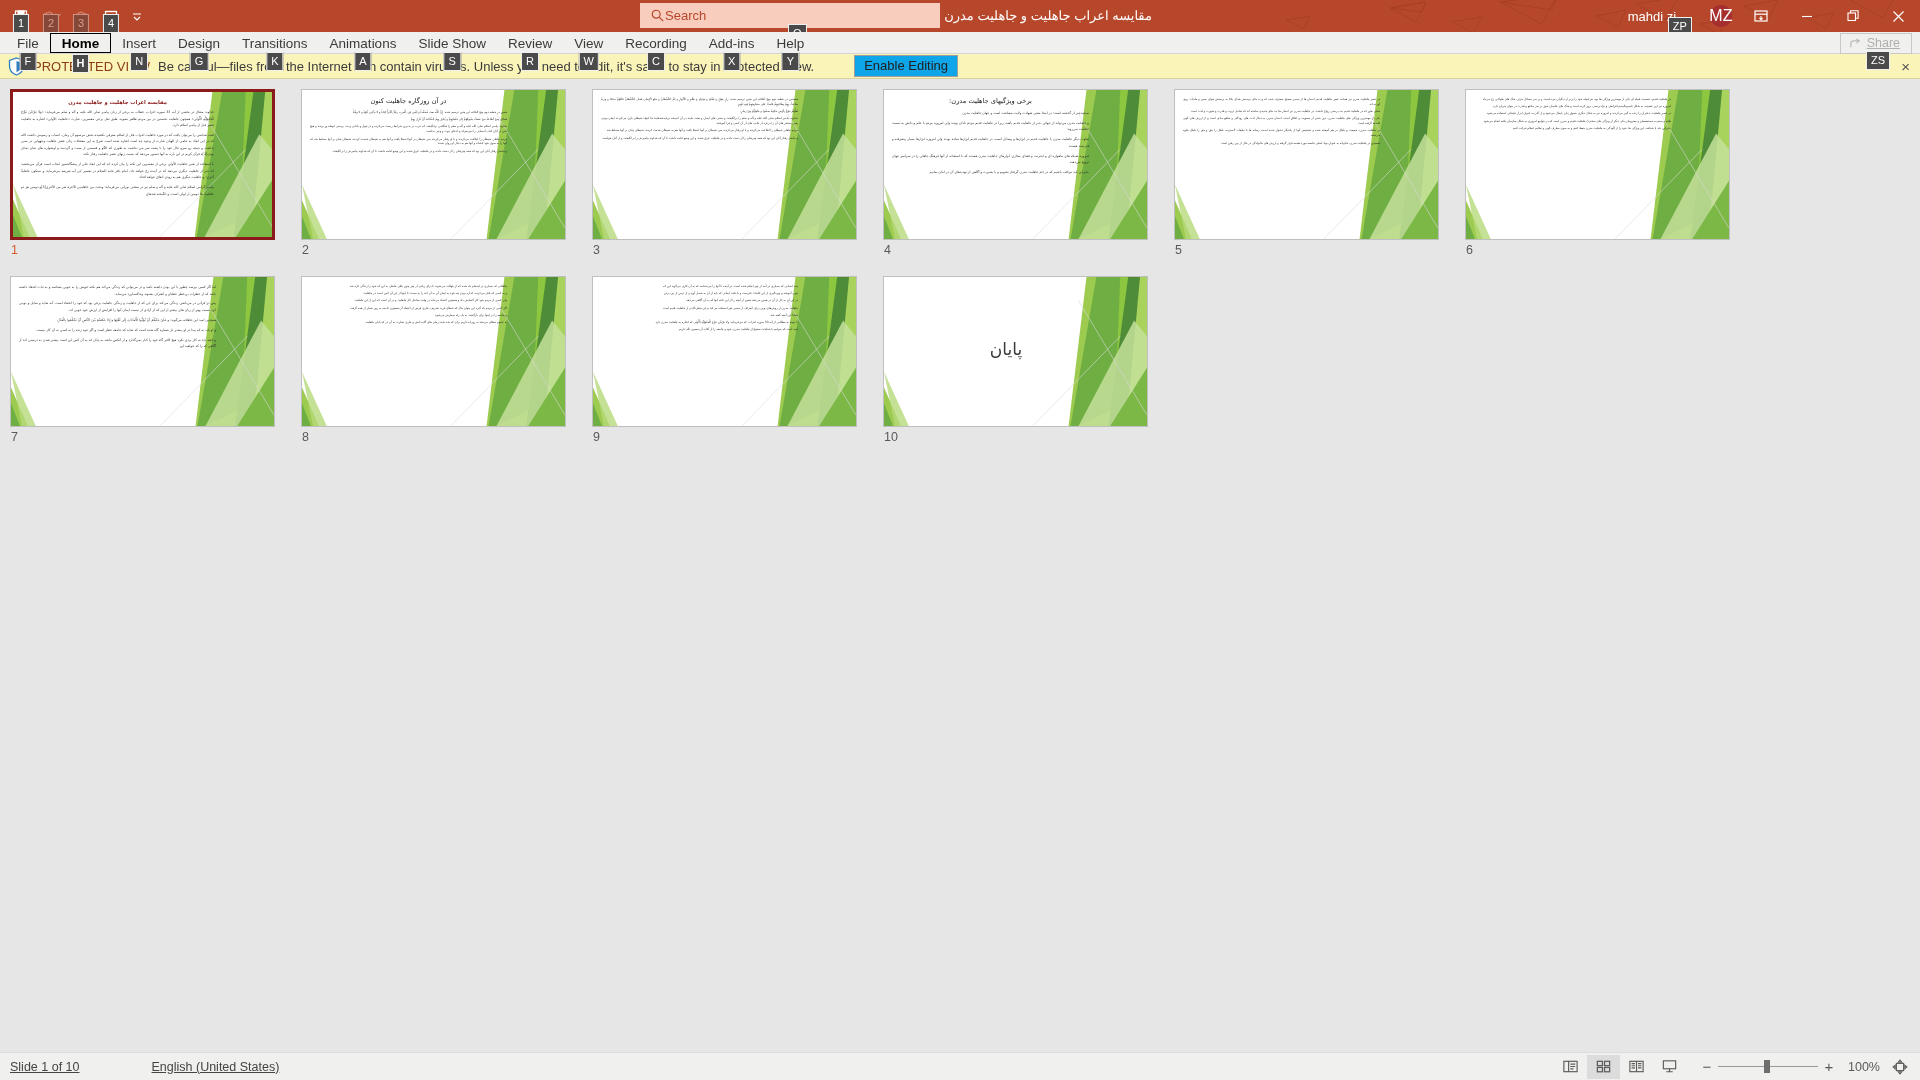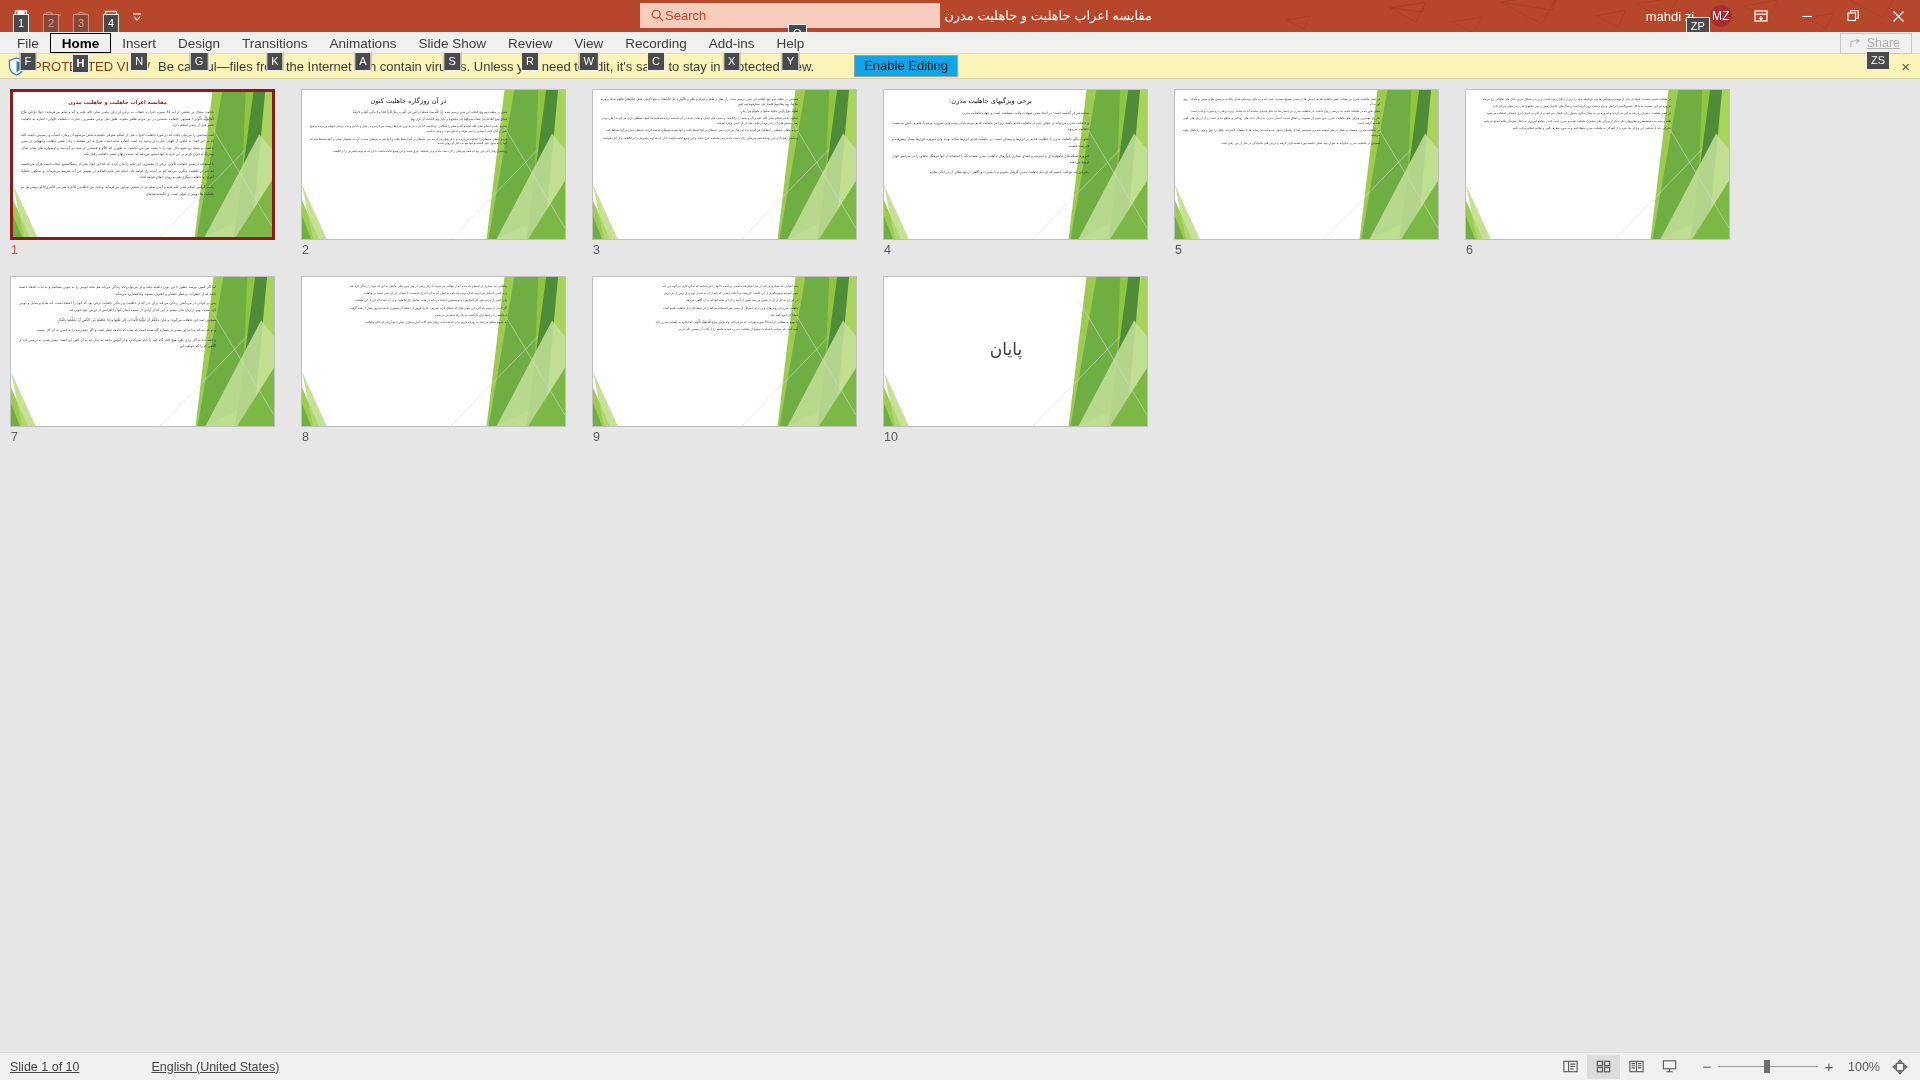--- a/index.html
+++ b/index.html
@@ -36,24 +36,24 @@
     position:absolute; left:640px; top:3px; width:300px; height:25px;
     background:#f8cdbd; display:flex; align-items:center; z-index:4;
     padding-left:10px; gap:0;
   }
   .search-box .stxt{ color:#b7472a; font-size:13px; }
   .search-kt{ position:absolute; left:148px; top:21px; }
 
   .tb-right{
     position:absolute; right:0; top:0; height:32px; display:flex; align-items:center; z-index:4;
   }
-  .acct{ display:flex; align-items:center; gap:5px; color:#fff; font-size:13px; padding-right:6px; position:relative;}
+  .acct{ display:flex; align-items:center; gap:23px; color:#fff; font-size:13px; padding-right:6px; position:relative;}
   .avatar{
     width:22px;height:22px;border-radius:50%;background:#a52f2f;color:#fff;
-    display:flex;align-items:center;justify-content:center;font-size:12px;letter-spacing:.3px;
+    display:flex;align-items:center;justify-content:center;font-size:16px;letter-spacing:.3px;
   }
   .acct-kt{ position:absolute; left:40px; top:12px; }
   .win-btn{
     width:46px;height:32px;display:flex;align-items:center;justify-content:center;color:#fff;
   }
   .win-btn.close{ width:44px; }
 
   
   .kt{
     background:#4a4a4a; color:#fff; font-size:11px; line-height:14px;

